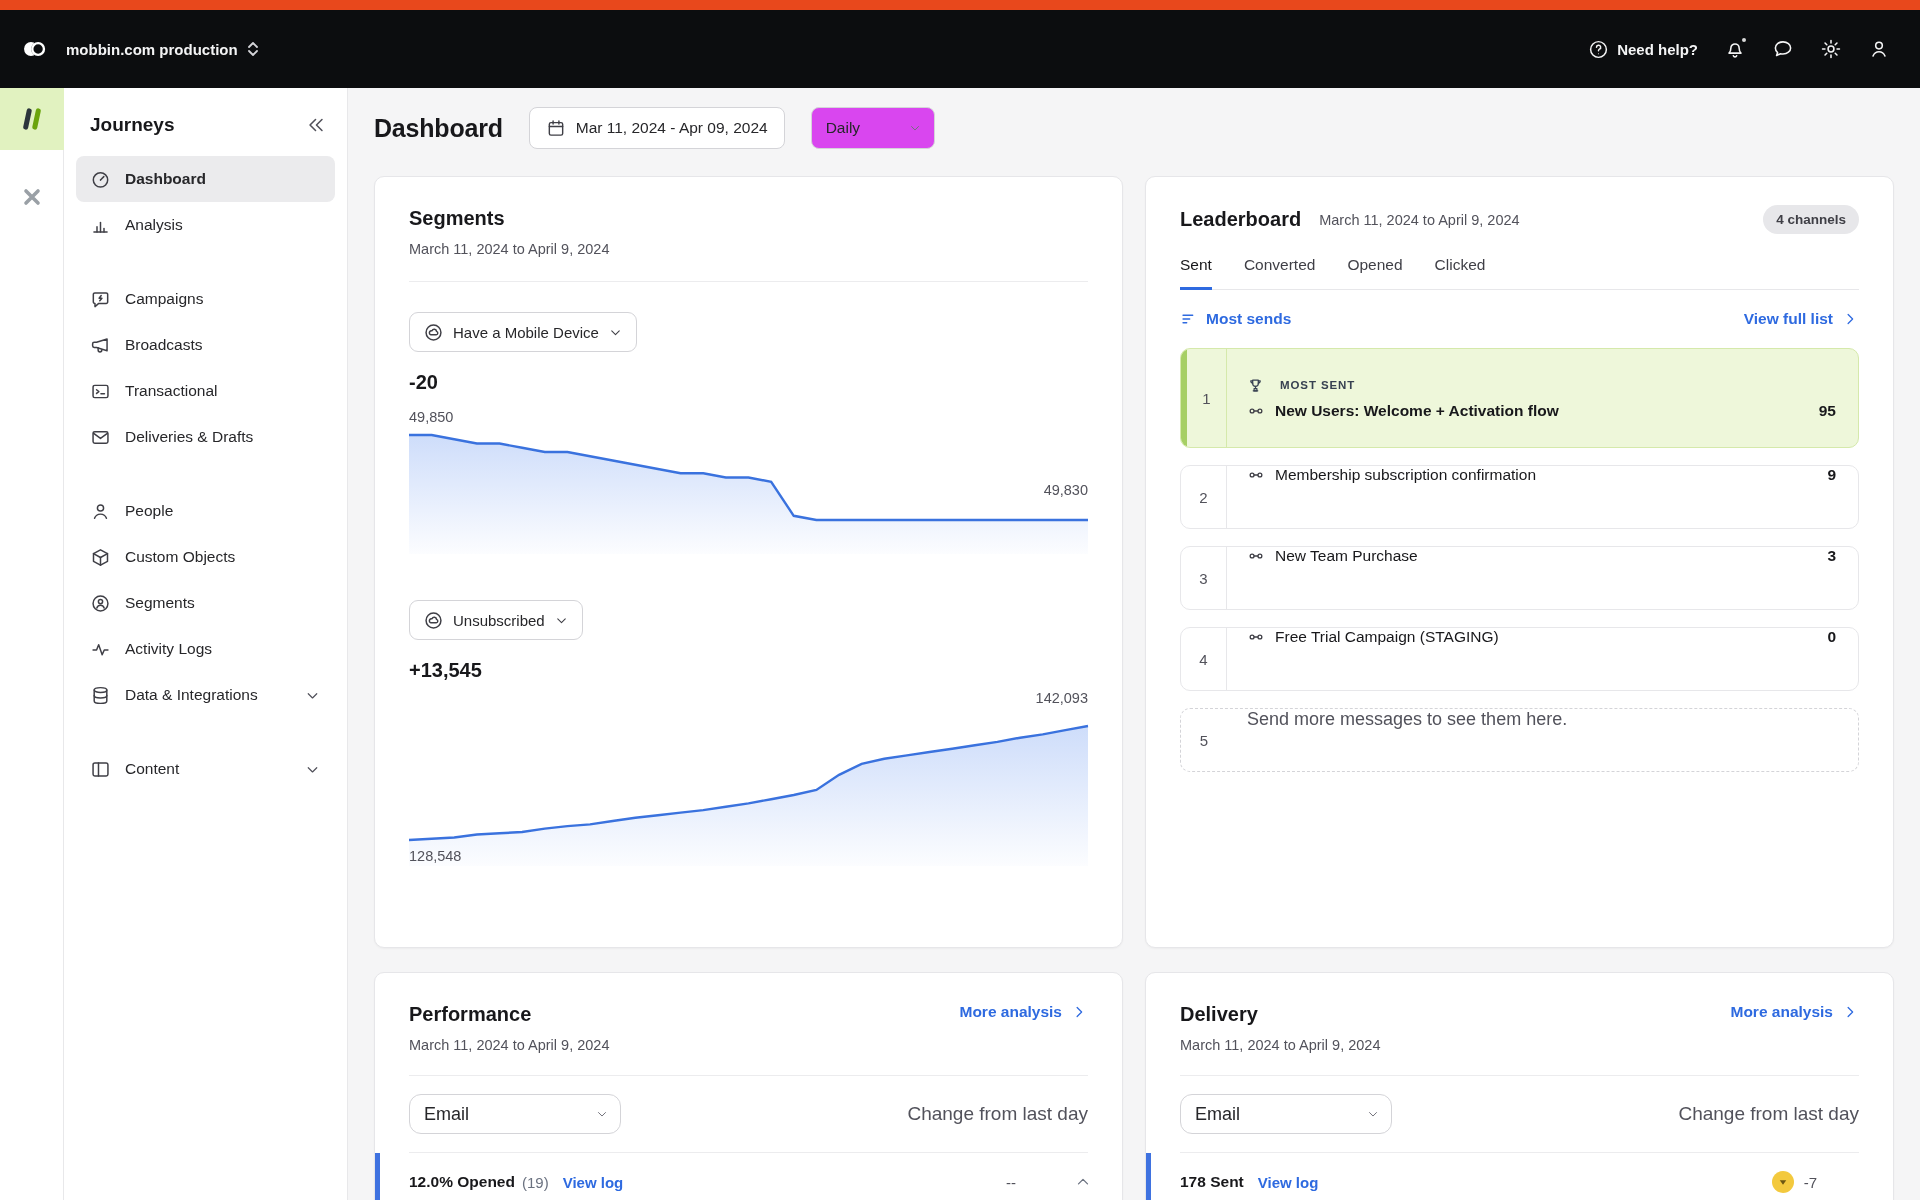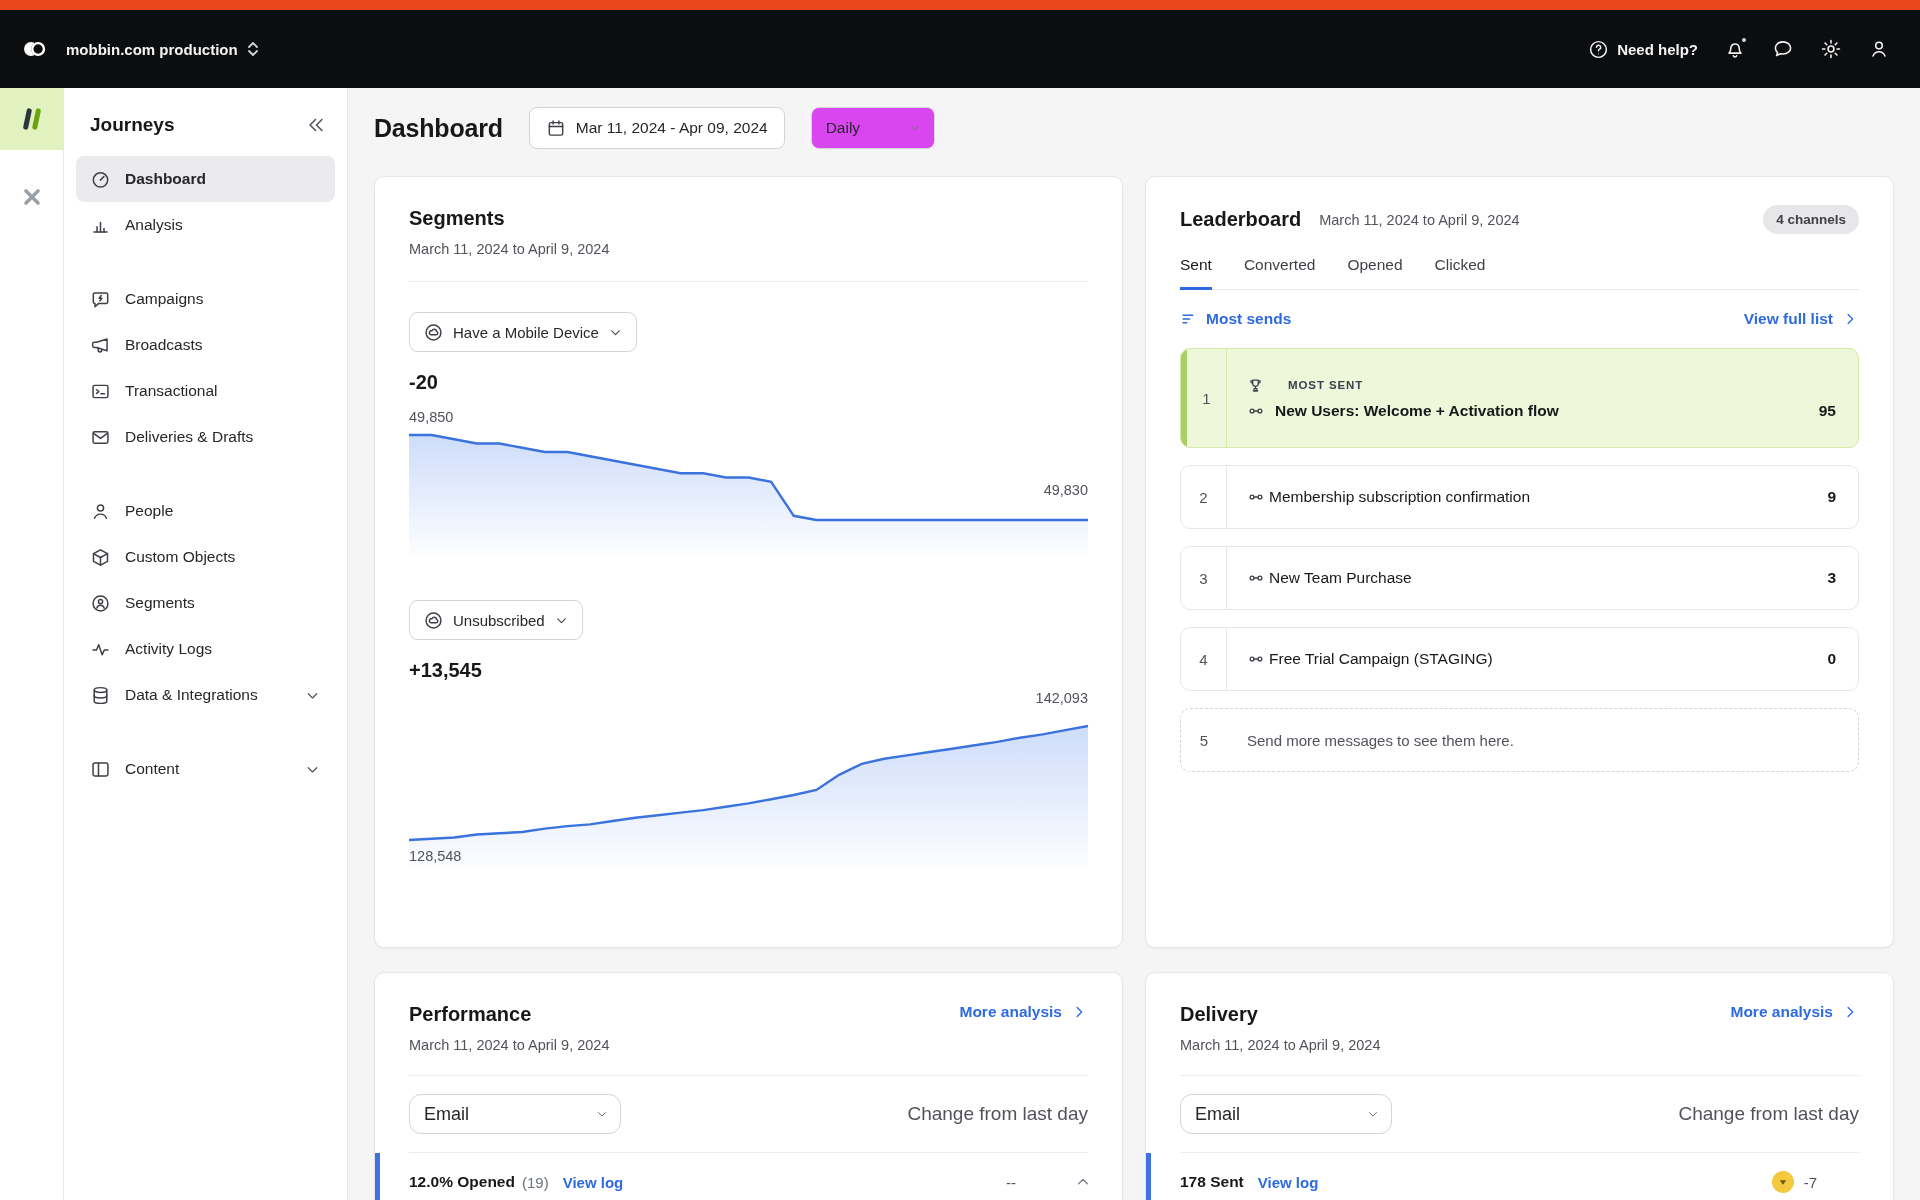--- a/index.html
+++ b/index.html
@@ -72,35 +72,35 @@
   .badge{margin-left:auto;background:#e7e7ea;color:#3f3f46;font-size:13.5px;font-weight:700;border-radius:999px;padding:7px 13px}
   .tabs{display:flex;gap:32px;margin:22px 34px 0;border-bottom:1px solid #e7e7ea}
   .tab{padding-bottom:13px;font-size:15.5px;color:#3f3f46;cursor:pointer;border-bottom:3px solid transparent;margin-bottom:-1px}
   .tab.active{color:#18181b;font-weight:400;border-bottom-color:#2e6ae0}
   .lb-sort-row{display:flex;align-items:center;justify-content:space-between;margin:20px 34px 0}
   .blue-link{display:flex;align-items:center;gap:8px;color:#2e6ae0;font-size:15.5px;font-weight:700;cursor:pointer}
   .blue-link .ic{width:18px;height:18px}
   .lb-rows{padding:20px 34px 0;display:flex;flex-direction:column;gap:17px}
   .lb-row{display:flex;align-items:stretch;border:1px solid #e7e7ea;border-radius:10px;min-height:64px;background:#fff;cursor:pointer;position:relative;overflow:hidden}
   .lb-rank{width:46px;display:flex;align-items:center;justify-content:center;font-size:15px;color:#52525b;border-right:1px solid #e7e7ea;flex:none}
-  .lb-content{flex:1;display:flex;align-items:center;gap:4px;padding:0 20px}
+  .lb-content{flex:1;display:flex;align-items:flex-start;gap:10px;padding:0 20px}
   .lb-name{font-size:15.5px;font-weight:500;color:#18181b}
   .lb-value{margin-left:auto;font-size:15.5px;font-weight:700;color:#18181b;padding-right:2px}
   .camp-ic{width:18px;height:18px;color:#3f3f46;flex:none}
   .lb-row.top{background:#eef7da;border-color:#d5e9ab;min-height:100px}
   .lb-row.top::before{content:"";position:absolute;left:0;top:0;bottom:0;width:6px;background:#a6cf64}
   .lb-row.top .lb-rank{border-right-color:#d5e9ab;padding-left:6px}
   .lb-row.top .lb-content{padding:16px 20px;align-items:flex-start;flex-direction:column;justify-content:center;gap:8px}
-  .top-badge{display:flex;align-items:center;gap:24px;font-size:11.5px;font-weight:700;letter-spacing:.9px;color:#374151}
+  .top-badge{display:flex;align-items:center;gap:16px;font-size:11.5px;font-weight:700;letter-spacing:.9px;color:#374151}
   .trophy{width:17px;height:17px;color:#374151}
   .top-name-row{display:flex;align-items:center;gap:10px;width:100%}
   .lb-row.top .lb-name{font-weight:700}
   .lb-row.empty{border:1.5px dashed #d4d4d8;cursor:default;background:#fff}
   .lb-row.empty .lb-rank{border-right:none}
-  .lb-empty-text{font-size:15px;color:#52525b}
+  .lb-empty-text{font-size:18px;color:#52525b}
 
   
   .pc-head{display:flex;align-items:flex-start;justify-content:space-between;padding:30px 34px 0}
   .controls{display:flex;align-items:center;justify-content:space-between;padding:18px 34px}
   .channel-select{display:flex;align-items:center;justify-content:space-between;width:212px;height:40px;border:1px solid #d4d4d8;border-radius:12px;padding:0 11px 0 14px;font-size:18px;color:#27272a;cursor:pointer;background:#fff}
   .change-header{font-size:19px;color:#52525b}
   .metric-row{display:flex;align-items:center;border-left:5px solid #3f72e0;padding:17px 30px 17px 29px;min-height:58px}
   .metric-main{font-size:15.5px;font-weight:700;color:#18181b}
   .metric-count{font-size:15px;color:#6b7280;margin-left:7px;font-weight:400}
   .view-log{font-size:15px;font-weight:700;color:#2e6ae0;margin-left:14px;cursor:pointer}

